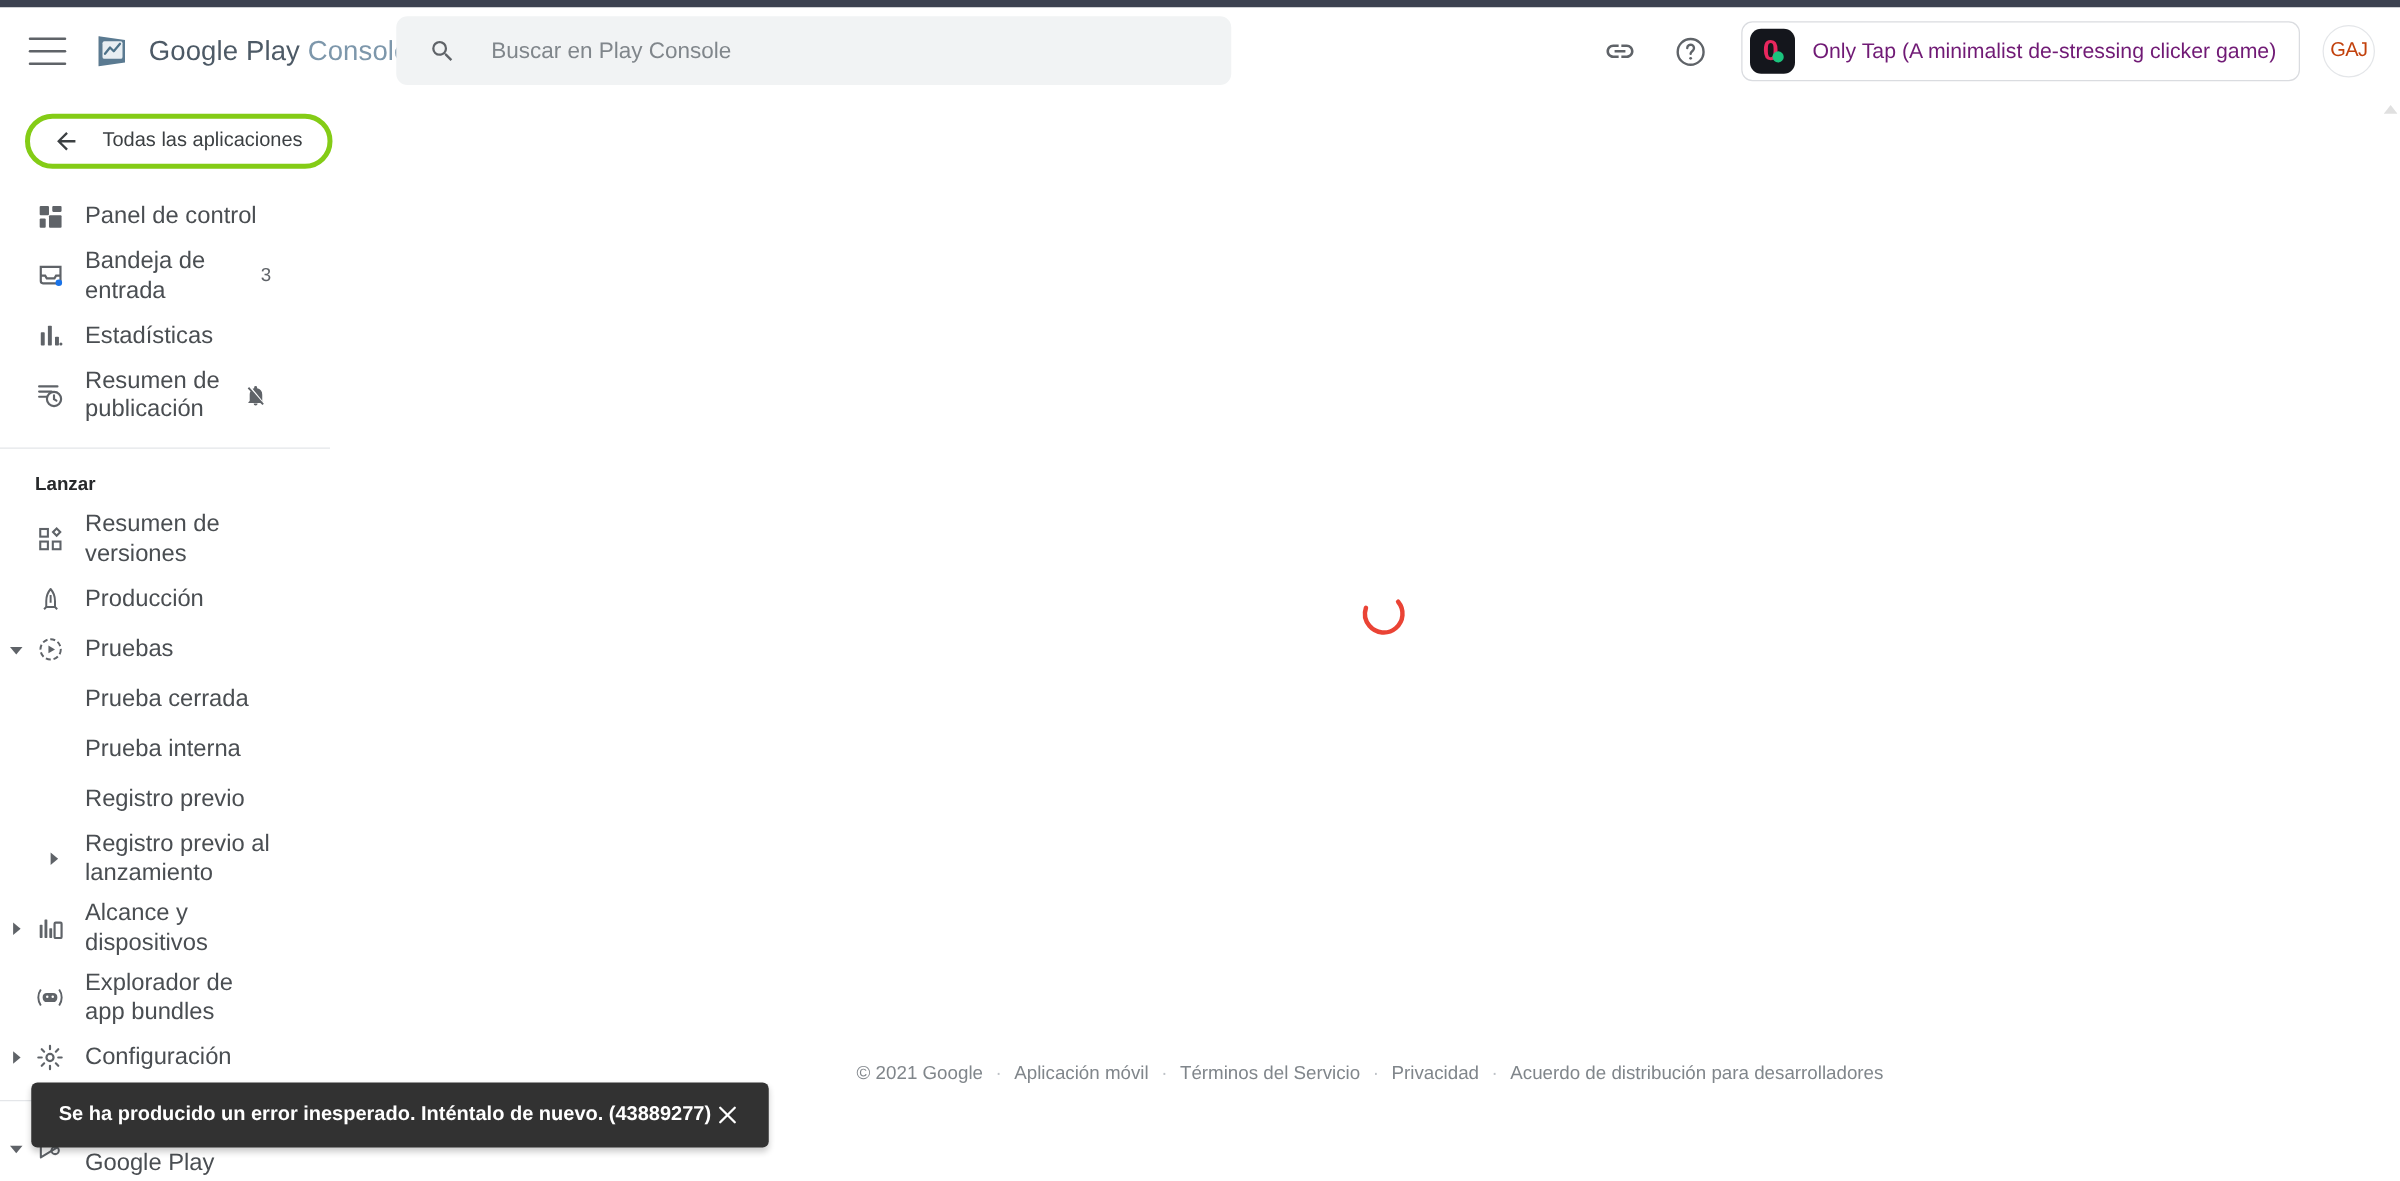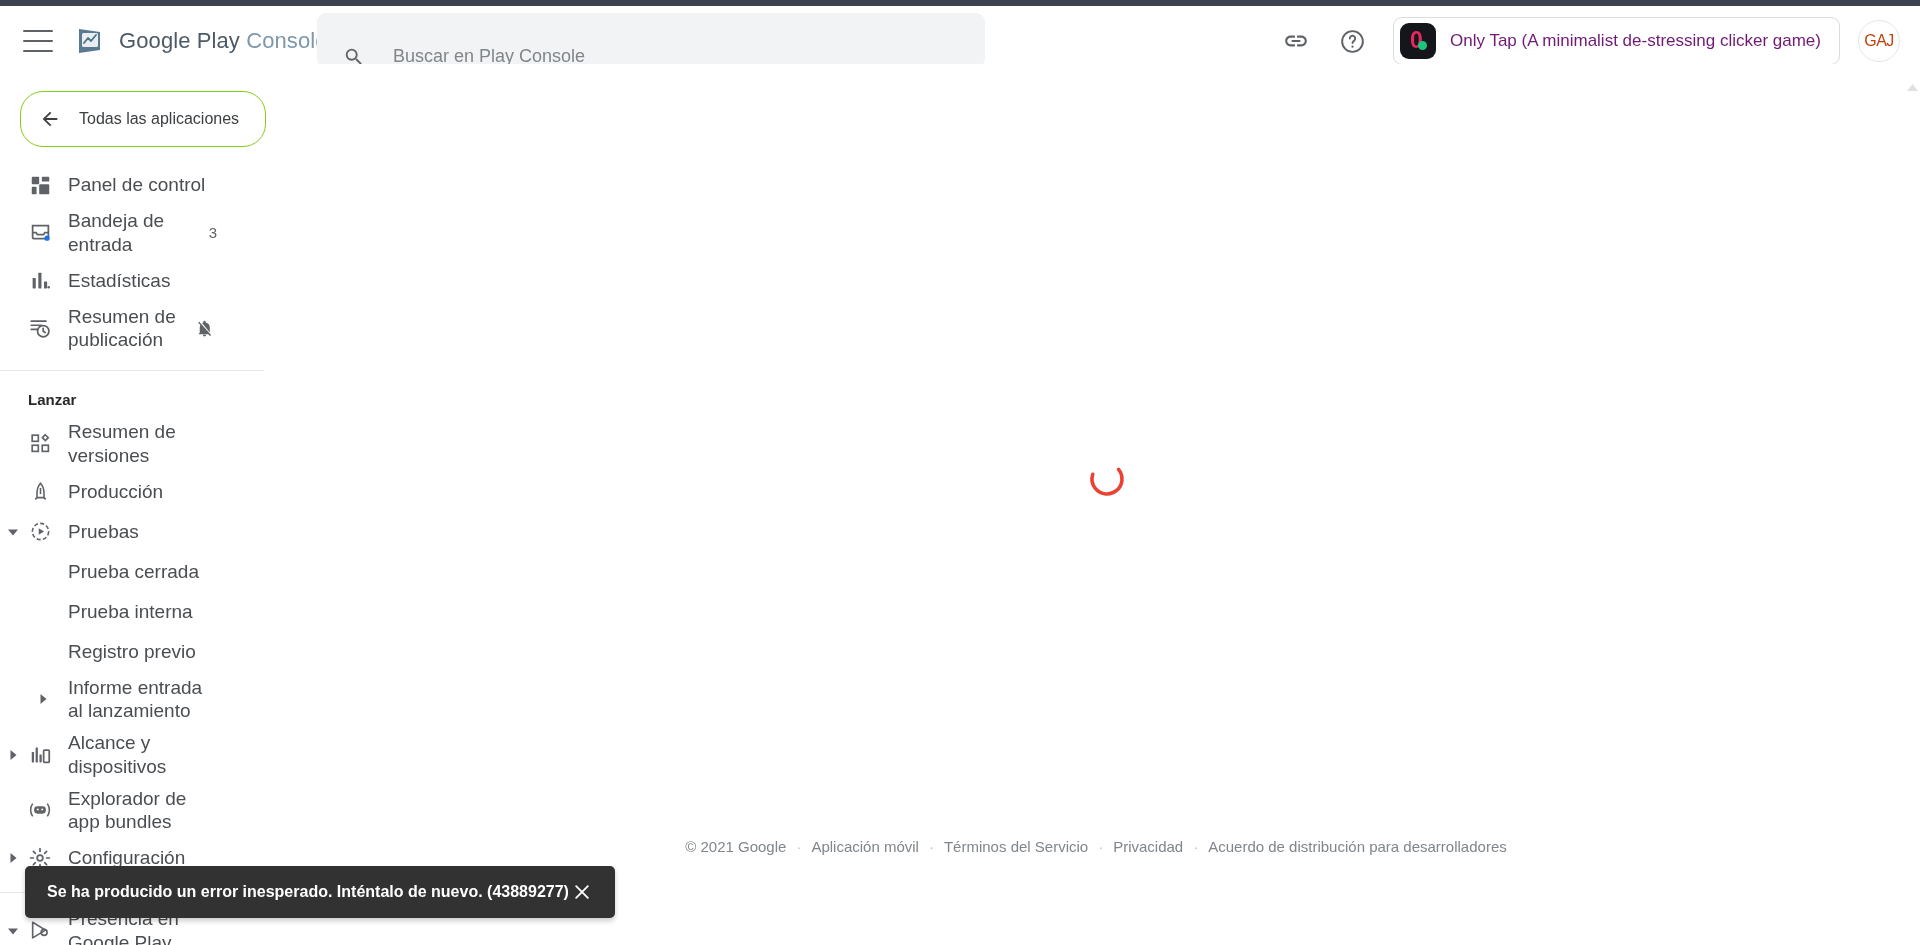--- a/index.html
+++ b/index.html
@@ -36,21 +36,21 @@
   .brand { display: flex; align-items: center; margin-left: 23px; cursor: pointer; }
   .brand-logo { width: 30px; height: 28px; position: relative; }
   .brand-text { margin-left: 13px; font-size: 22px; letter-spacing: 0.1px; white-space: nowrap; }
   .brand-text .g1 { color: #4d5a66; }
   .brand-text .g2 { color: #7d97ab; }
 
   .search-wrap {
     position: absolute; left: 317px; top: 7px;
     width: 668px; height: 55px;
     background: #f1f3f4; border-radius: 9px;
-    display: flex; align-items: flex-end;
+    display: flex; align-items: center;
     cursor: text;
   }
   .search-icon { margin-left: 26px; width: 22px; height: 22px; flex: none; }
   .search-input {
     border: none; outline: none; background: transparent;
     margin-left: 26px; font-size: 18px; color: #5f6368;
     font-family: "Liberation Sans", sans-serif;
     width: 560px;
   }
   .search-input::placeholder { color: #80868b; }
@@ -93,22 +93,22 @@
     font-size: 16px; color: #c2410c; letter-spacing: -0.5px;
     cursor: pointer; background:#fff;
   }
 
   
   .sidebar {
     position: absolute; top: 76px; left: 0; width: 272px; height: 869px;
     background: #ffffff; overflow: hidden;
   }
   .back-chip {
-    margin: 15px 0 0 20px; width: 246px; height: 56px;
-    border: 1px solid #84cc16; border-radius: 23px;
+    margin: 15px 0 0 20px; width: 246px; height: 44px;
+    border: 4px solid #84cc16; border-radius: 23px;
     display: flex; align-items: center; cursor: pointer; background: #fff;
   }
   .back-chip .arrow { margin-left: 18px; width: 22px; height: 22px; flex:none; }
   .back-chip .lbl { margin-left: 18px; font-size: 16px; color: #3c4043; }
 
   .nav-item {
     position: relative; display: flex; align-items: center;
     min-height: 40px; padding: 4px 0; cursor: pointer;
   }
   .nav-item .expander {
@@ -129,21 +129,21 @@
   }
   .nav-sub .nav-label { margin-left: 68px; }
   .nav-group-title {
     font-size: 15px; font-weight: bold; color: #27292b;
     margin: 20px 0 8px 28px;
   }
   .nav-divider { height:1px; background: #e4e6e9; width: 264px; margin: 14px 0 0 0; }
 
   
   .main {
-    position: absolute; top: 64px; left: 272px; width: 1648px; height: 869px;
+    position: absolute; top: 76px; left: 272px; width: 1648px; height: 869px;
     background: #ffffff;
   }
   .spinner {
     position: absolute; left: 816px; top: 396px;
     width: 38px; height: 38px;
   }
   .spinner svg { display:block; }
 
   .footer {
     position: absolute; left: 0; bottom: 78px; width: 1648px;
@@ -364,21 +364,21 @@
       <div class="nav-item nav-sub">
         <span class="nav-label">Registro previo</span>
       </div>
 
       <div class="nav-item nav-sub">
         <span class="expander" style="left:34px;">
           <svg width="12" height="12" viewBox="0 0 12 12" fill="#5f6368">
               <path d="M3.5 1v10l6-5z"></path>
             </svg>
         </span>
-        <span class="nav-label">Informe entrada al lanzamiento</span>
+        <span class="nav-label">Registro previo al lanzamiento</span>
       </div>
 
       <div class="nav-item">
         <span class="expander">
           <svg width="12" height="12" viewBox="0 0 12 12" fill="#5f6368">
               <path d="M3.5 1v10l6-5z"></path>
             </svg>
         </span>
         <span class="nav-icon">
           <svg width="21" height="21" viewBox="0 0 24 24" fill="#5f6368">

